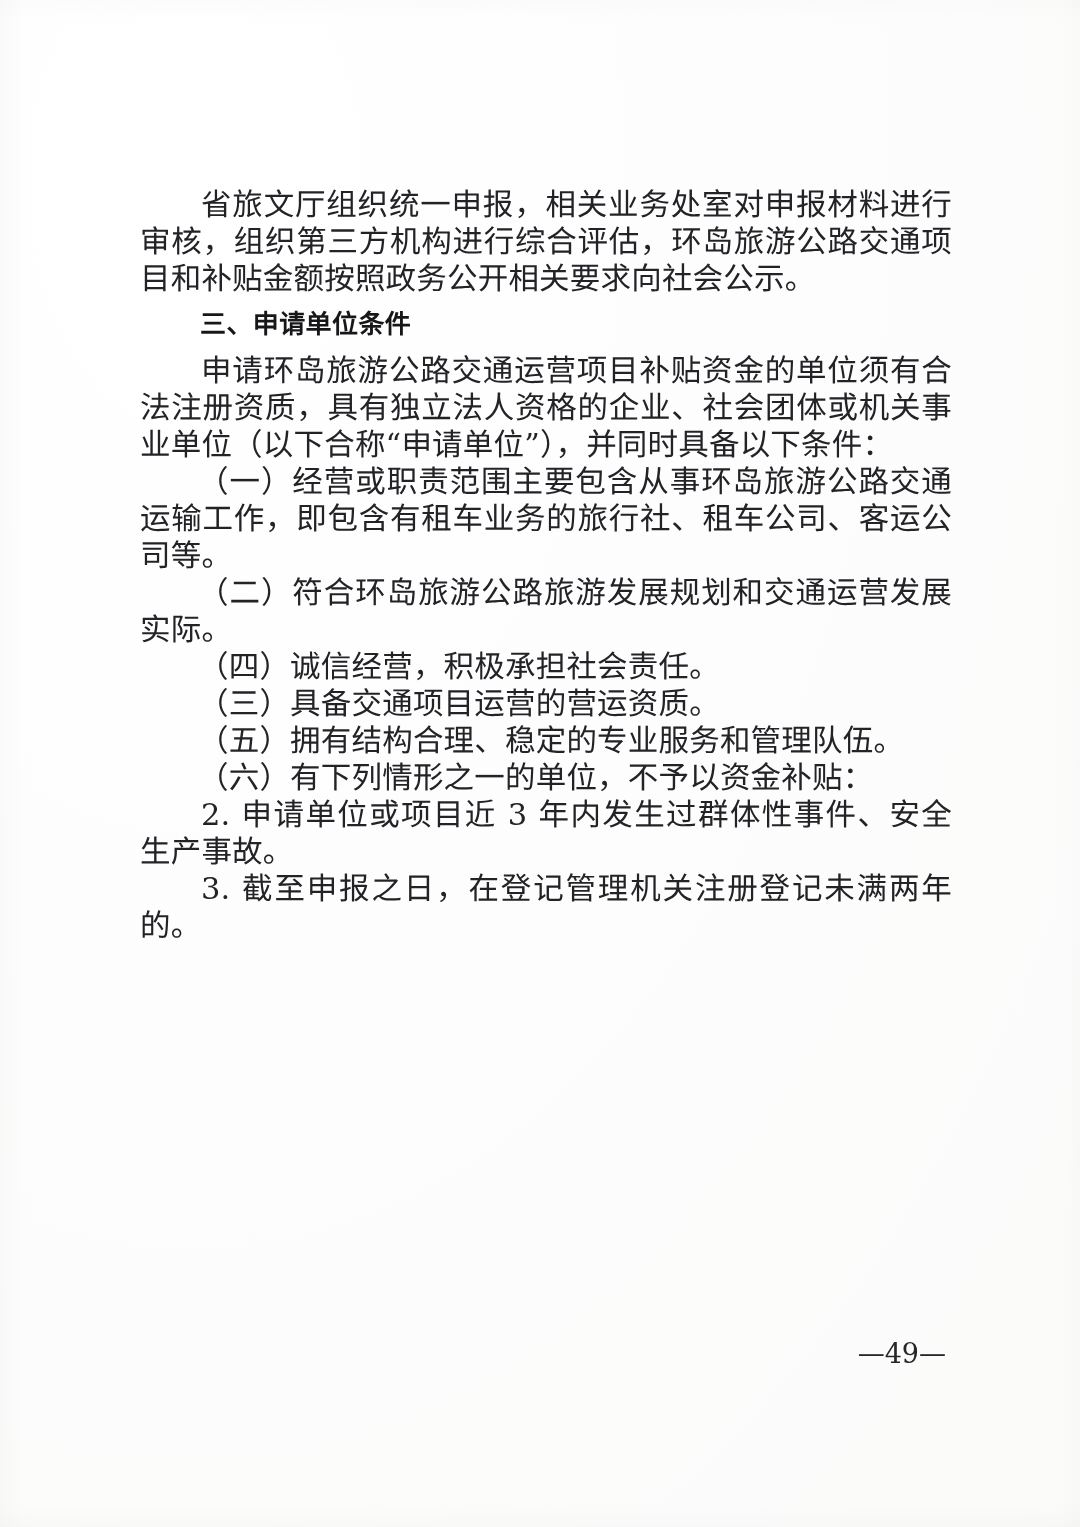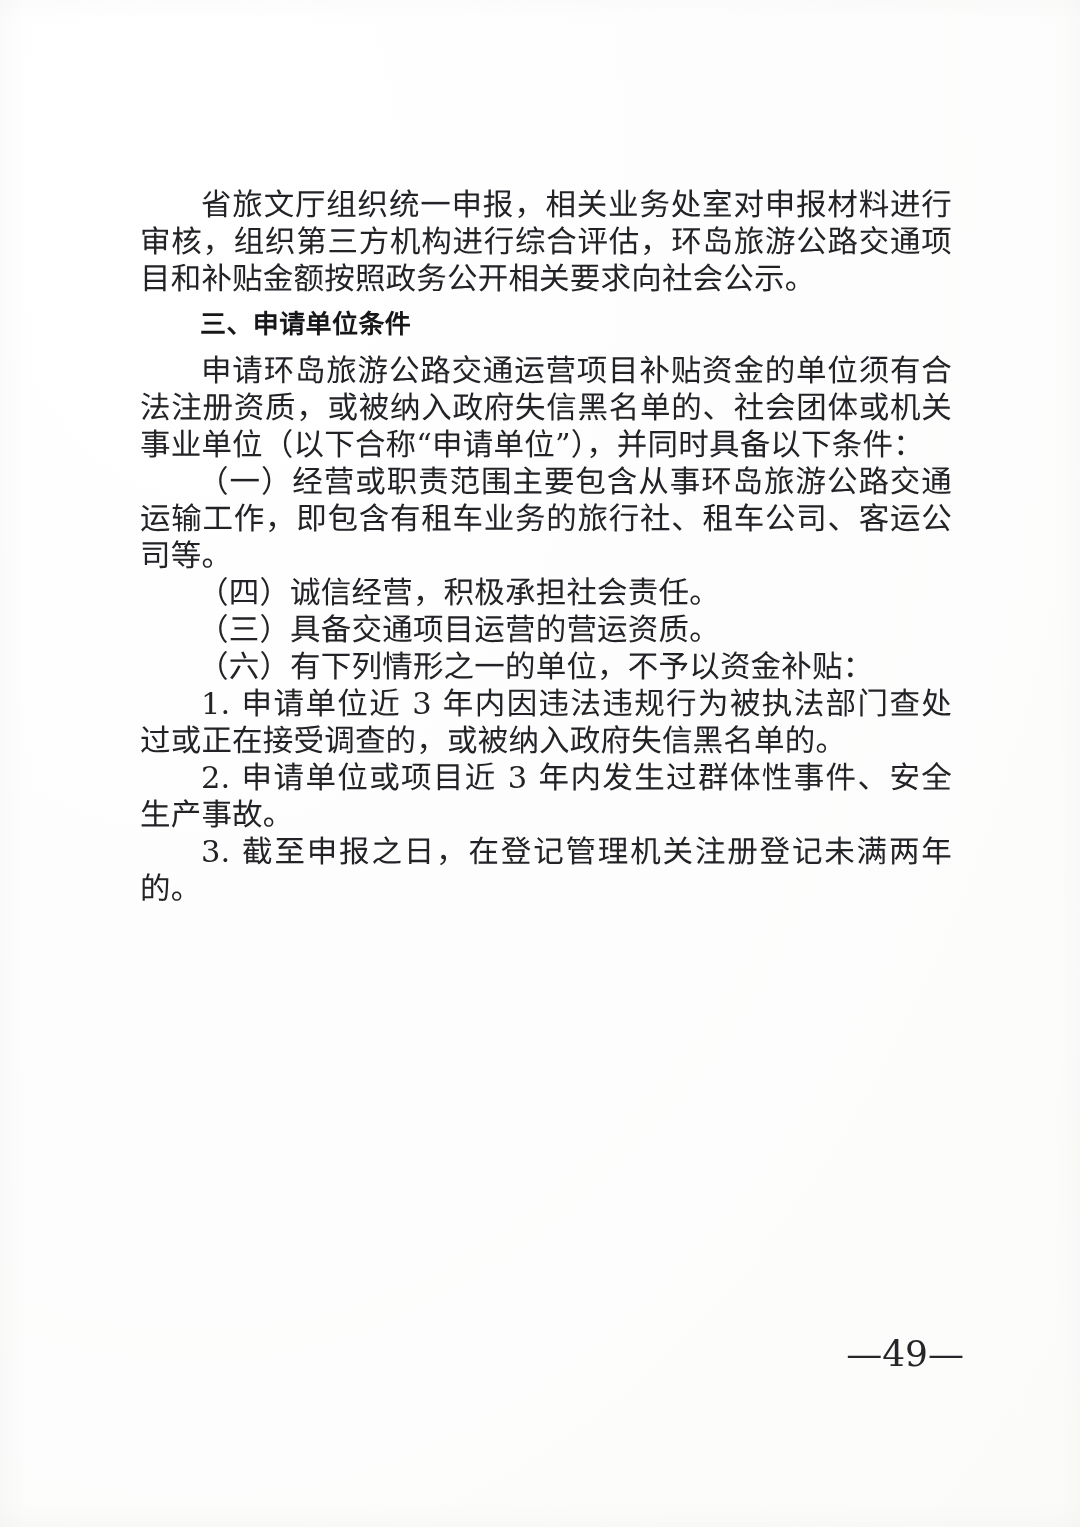--- a/index.html
+++ b/index.html
@@ -75,24 +75,24 @@
     line-height: 55.2px;
     letter-spacing: 0.4px;
     text-indent: 60px;
     color: #17171a;
     text-align: left;
   }
 
   
   #page-number {
     position: absolute;
-    right: 116px;
+    right: 134px;
     top: 1338px;
     font-family: "DejaVu Serif", "Liberation Serif", serif;
-    font-size: 36px;
+    font-size: 27px;
     line-height: 32px;
     color: #262629;
     letter-spacing: 0px;
     white-space: nowrap;
   }
 
   
   .para, .heading, #page-number {
     text-rendering: optimizeLegibility;
   }
@@ -103,33 +103,34 @@
 <div id="page-sheet">
 
   <div id="scan-tone"></div>
 
   <div id="text-column">
 
     <p class="para indent2">省旅文厅组织统一申报，相关业务处室对申报材料进行审核，组织第三方机构进行综合评估，环岛旅游公路交通项目和补贴金额按照政务公开相关要求向社会公示。</p>
 
     <h2 class="heading">三、申请单位条件</h2>
 
-    <p class="para indent2">申请环岛旅游公路交通运营项目补贴资金的单位须有合法注册资质，或被纳入政府失信黑名单的、社会团体或机关事业单位（以下合称“申请单位”），并同时具备以下条件：</p>
+    <p class="para indent2">申请环岛旅游公路交通运营项目补贴资金的单位须有合法注册资质，具有独立法人资格的企业、社会团体或机关事业单位（以下合称“申请单位”），并同时具备以下条件：</p>
 
     <p class="para indent-tight">（一）经营或职责范围主要包含从事环岛旅游公路交通运输工作，即包含有租车业务的旅行社、租车公司、客运公司等。</p>
 
+    <p class="para indent-tight">（二）符合环岛旅游公路旅游发展规划和交通运营发展实际。</p>
 
     <p class="para indent-tight">（四）诚信经营，积极承担社会责任。</p>
 
     <p class="para indent-tight">（三）具备交通项目运营的营运资质。</p>
 
+    <p class="para indent-tight">（五）拥有结构合理、稳定的专业服务和管理队伍。</p>
 
     <p class="para indent-tight">（六）有下列情形之一的单位，不予以资金补贴：</p>
 
-    <p class="para indent2">1. 申请单位近 3 年内因违法违规行为被执法部门查处过或正在接受调查的，或被纳入政府失信黑名单的。</p>
 
     <p class="para indent2">2. 申请单位或项目近 3 年内发生过群体性事件、安全生产事故。</p>
 
     <p class="para indent2">3. 截至申报之日，在登记管理机关注册登记未满两年的。</p>
 
 
 
   </div>
 
   <div id="page-number">—49—</div>

